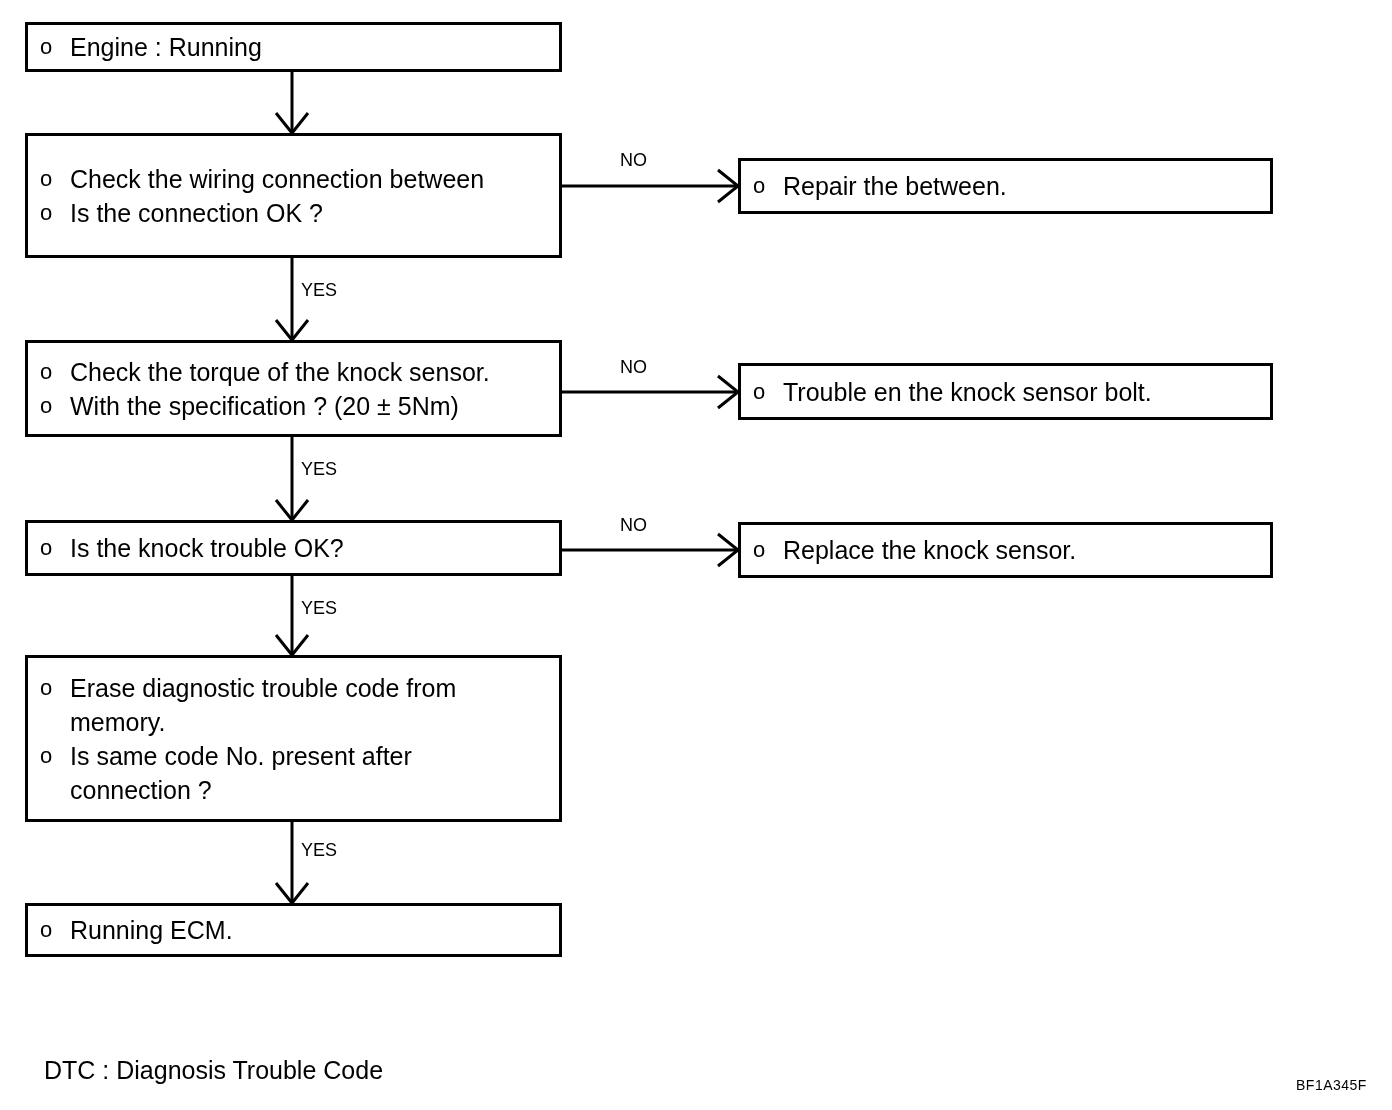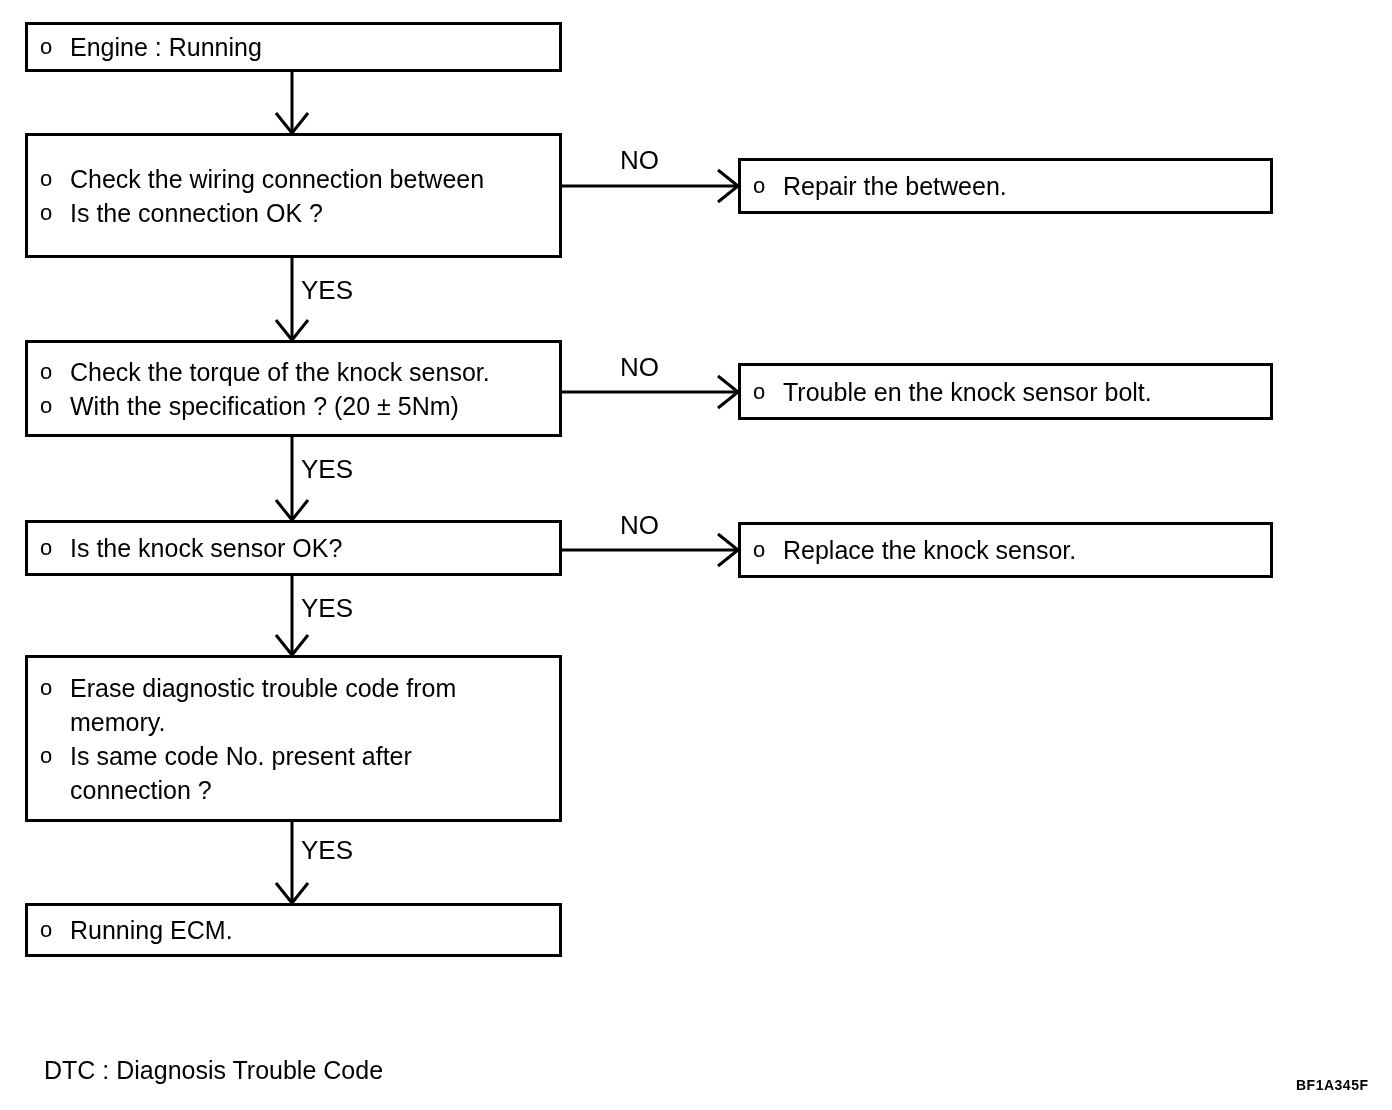--- a/index.html
+++ b/index.html
@@ -48,35 +48,35 @@
     box-sizing: border-box;
     font-size: 22px;
     line-height: 34px;
   }
   .node-text {
     flex: 1 1 auto;
     padding-right: 16px;
   }
   .edge-label {
     position: absolute;
-    font-size: 26px;
+    font-size: 18px;
     line-height: 28px;
     white-space: nowrap;
   }
   .legend {
     position: absolute;
     font-size: 25px;
     line-height: 36px;
     white-space: pre;
   }
   .legend-line { display: block; }
   .figure-code {
     position: absolute;
     font-size: 14px;
-    font-weight: bold;
+    font-weight: normal;
     letter-spacing: 0.5px;
     white-space: nowrap;
   }
 </style>
 </head>
 <body>
 
 <div id="page">
 
   <svg id="flow-svg" viewBox="0 0 1392 1110">
@@ -133,21 +133,21 @@
     </div>
     <div class="node-line">
       <span class="bullet-o">o</span>
       <span class="node-text">With the specification ? (20 ± 5Nm)</span>
     </div>
   </div>
 
   <div class="node-box" style="left:25px; top:520px; width:537px; height:56px;">
     <div class="node-line">
       <span class="bullet-o">o</span>
-      <span class="node-text">Is the knock sensor OK?</span>
+      <span class="node-text">Is the knock trouble OK?</span>
     </div>
   </div>
 
   <div class="node-box" style="left:25px; top:655px; width:537px; height:167px;">
     <div class="node-line">
       <span class="bullet-o">o</span>
       <span class="node-text">Erase diagnostic trouble code from</span>
     </div>
     <div class="node-line">
       <span class="bullet-o"></span>

